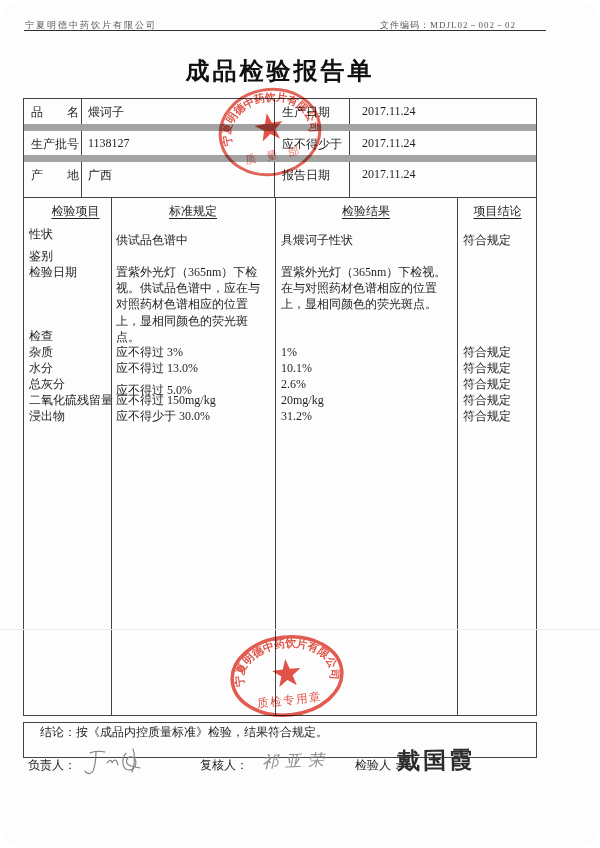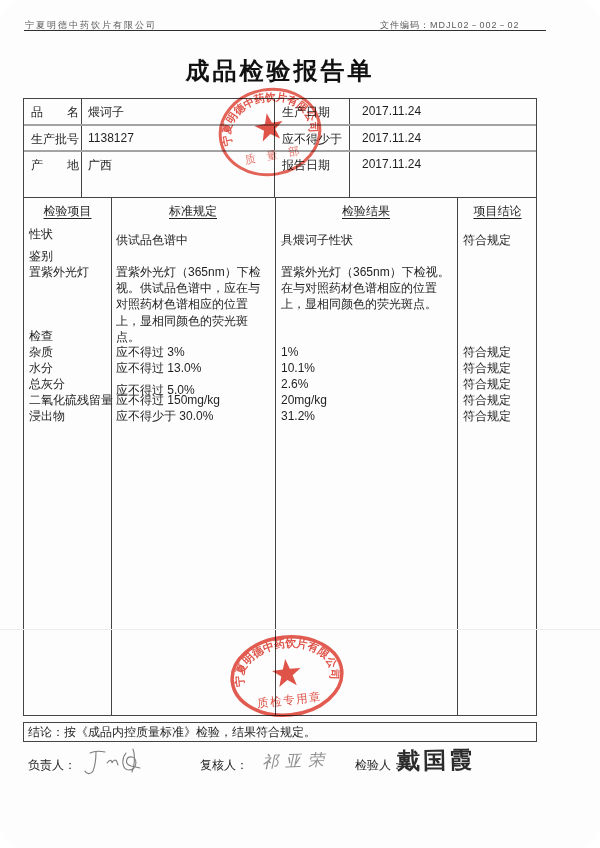--- a/index.html
+++ b/index.html
@@ -1,41 +1,41 @@
 <!DOCTYPE html>
 <html><head>
 <meta charset="utf-8">
 <style>
   html,body{margin:0;padding:0;background:#ffffff;}
   #page{
     position:relative;width:600px;height:848px;background:#fdfdfd;overflow:hidden;
-    font-family:Liberation Sans, sans-serif;color:#1f1f1f;border-radius:23px;
+    font-family:Liberation Serif, serif;color:#1f1f1f;border-radius:23px;
   }
   .hdr-txt{position:absolute;top:19px;font-size:9px;color:#5c5c5c;letter-spacing:2px;white-space:nowrap;}
   .hdr-rule{position:absolute;top:30px;left:24px;width:522px;height:0;border-top:1.5px solid #2e2e2e;}
   .doc-title{position:absolute;top:55px;left:23px;width:514px;text-align:center;
     font-size:24px;font-weight:bold;letter-spacing:3px;color:#111;}
   
   .info-table{position:absolute;left:23px;top:98px;width:514px;height:100px;border:1px solid #444;box-sizing:border-box;}
-  .info-row{position:relative;height:24.5px;border-bottom:2px solid #a3a3a3;font-size:12px;}
+  .info-row{position:relative;height:24.5px;border-bottom:7px solid #a3a3a3;font-size:12px;}
   .info-row:last-child{border-bottom:none;}
   .info-row span{position:absolute;top:5px;white-space:nowrap;}
   .iv1{left:64px;} .il2{left:258px;text-align:right;} .iv2{left:338px;}
   .il1{left:7px;}
   .vline{position:absolute;top:0;width:1px;height:100%;background:#444;}
   
   .insp-table{position:absolute;left:23px;top:198px;width:514px;height:518px;
     border:1px solid #444;border-top:none;box-sizing:border-box;font-size:12px;}
   .insp-head{position:absolute;top:5px;text-align:center;text-decoration:underline;text-underline-offset:3px;white-space:nowrap;}
   .ln{position:absolute;height:16px;line-height:16px;white-space:nowrap;}
   .blk{position:absolute;line-height:16.2px;}
   .c1{left:5px;} .c2{left:92px;} .c3{left:257px;} .c4{left:439px;}
   
-  .concl-box{position:absolute;left:23px;top:722px;width:514px;height:20px;border:1px solid #444;
-    box-sizing:border-box;font-size:12px;line-height:18px;padding-left:4px;}
+  .concl-box{position:absolute;left:23px;top:722px;width:514px;height:36px;border:1px solid #444;
+    box-sizing:border-box;font-size:12px;line-height:18px;padding-left:16px;}
   
   .sig-label{position:absolute;top:757px;font-size:12px;white-space:nowrap;}
   .sig-name{position:absolute;white-space:nowrap;}
   .sig-reviewer{left:262px;top:751px;font-size:16px;color:#8f8f8f;letter-spacing:7px;transform:rotate(-2deg);font-style:italic;}
   .sig-inspector{left:397px;top:745px;font-size:23px;color:#2b2b2b;font-weight:bold;letter-spacing:3px;transform:rotate(-1deg);}
   
   .stamp{position:absolute;mix-blend-mode:multiply;opacity:0.85;}
   .stamp svg{display:block;}
   .fold-line{position:absolute;left:0;top:629px;width:600px;height:1px;background:#ededed;}
 </style>
@@ -73,28 +73,28 @@
       <span class="il2">报告日期</span>
       <span class="iv2">2017.11.24</span>
     </div>
   </div>
 
   <div class="insp-table">
     <div class="vline" style="left:87px;"></div>
     <div class="vline" style="left:251px;"></div>
     <div class="vline" style="left:433px;"></div>
 
-    <div class="insp-head" style="left:0;width:87px;">检验项目</div>
+    <div class="insp-head" style="left:8px;width:87px;">检验项目</div>
     <div class="insp-head" style="left:251px;width:182px;">检验结果</div>
     <div class="insp-head" style="left:87px;width:164px;">标准规定</div>
     <div class="insp-head" style="left:433px;width:81px;">项目结论</div>
 
     <div class="ln c1" style="top:28px;">性状</div>
     <div class="ln c1" style="top:50px;">鉴别</div>
-    <div class="ln c1" style="top:66px;">置紫外光灯</div>
+    <div class="ln c1" style="top:66px;">检验日期</div>
     <div class="ln c1" style="top:130px;">检查</div>
     <div class="ln c1" style="top:146px;">杂质</div>
     <div class="ln c1" style="top:162px;">水分</div>
     <div class="ln c1" style="top:178px;">总灰分</div>
     <div class="ln c1" style="top:194px;">二氧化硫残留量</div>
     <div class="ln c1" style="top:210px;">浸出物</div>
 
     <div class="ln c2" style="top:34px;">供试品色谱中</div>
     <div class="blk c2" style="top:66px;width:153px;">置紫外光灯（365nm）下检视。供试品色谱中，应在与对照药材色谱相应的位置上，显相同颜色的荧光斑点。</div>
     <div class="ln c2" style="top:146px;">应不得过 3%</div>

